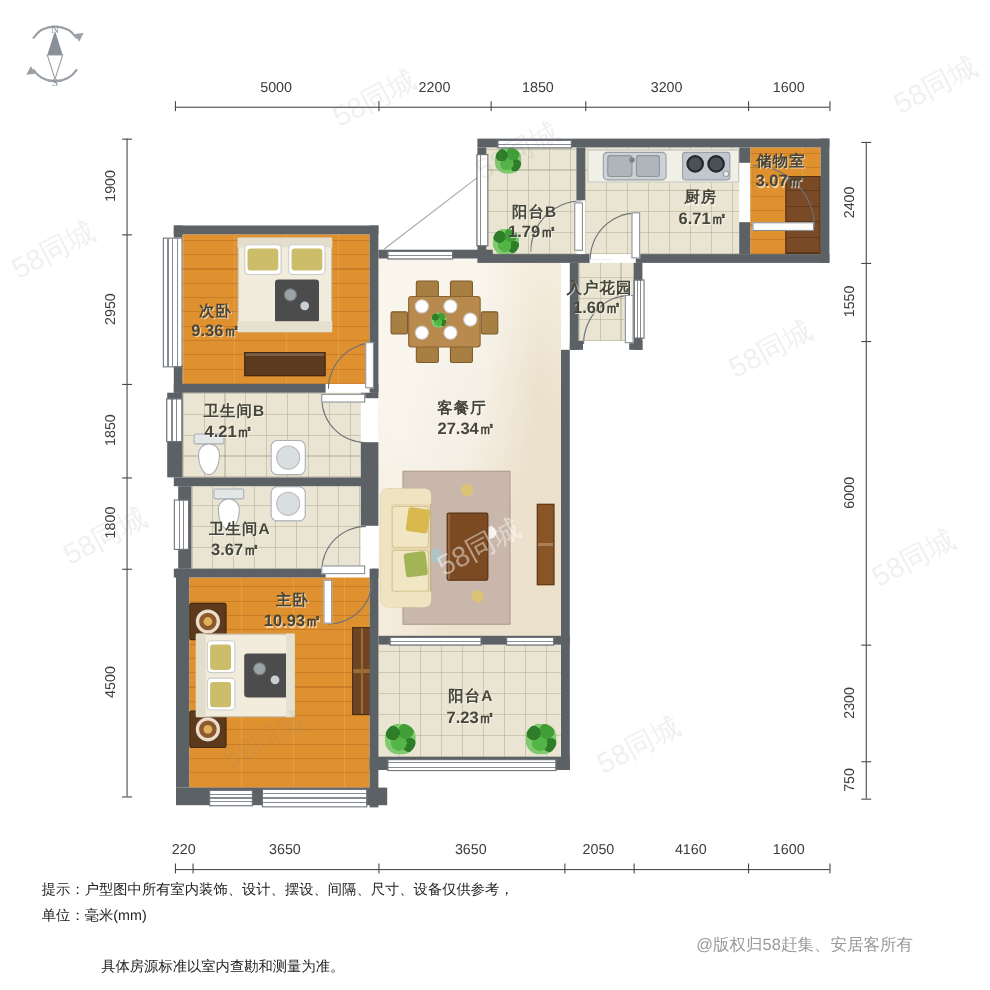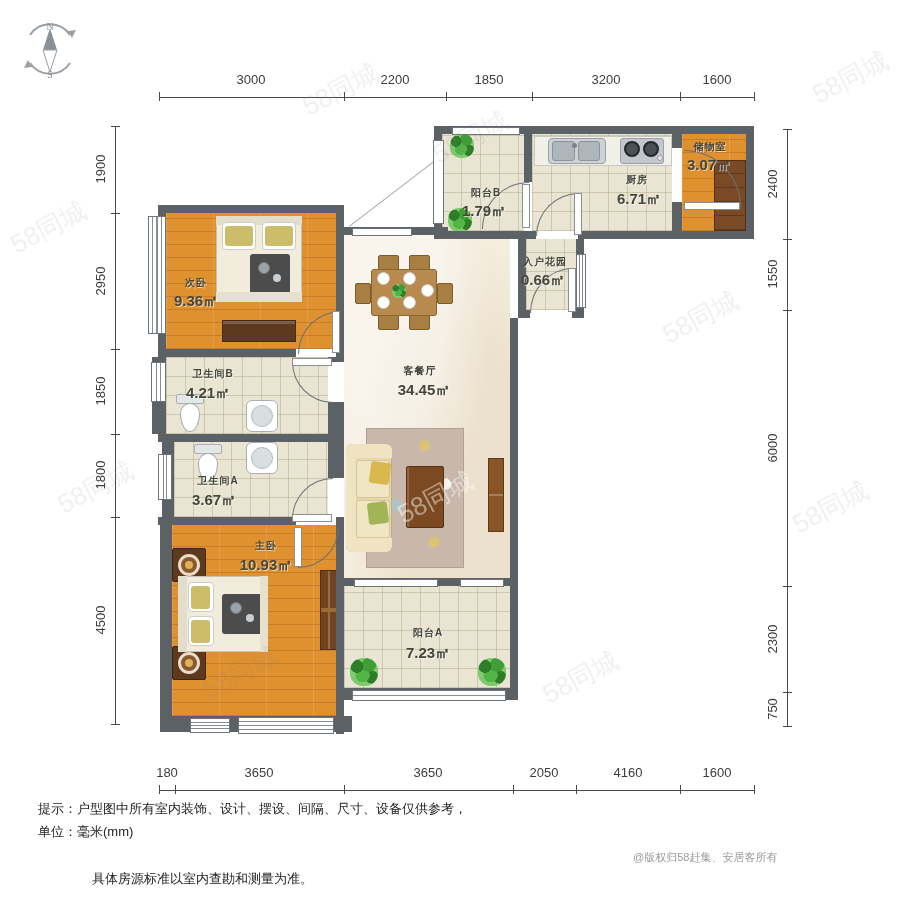--- a/index.html
+++ b/index.html
@@ -25,21 +25,21 @@
   .winv{position:absolute;z-index:40;border:1px solid #6f747a;
     background:linear-gradient(90deg,#fff 0 30%,#878c91 30% 38%,#fff 38% 62%,#878c91 62% 70%,#fff 70% 100%);}
   .winv3{position:absolute;z-index:40;border:1px solid #6f747a;
     background:linear-gradient(90deg,#fff 0 20%,#878c91 20% 27%,#fff 27% 46%,#878c91 46% 54%,#fff 54% 73%,#878c91 73% 80%,#fff 80% 100%);}
   
   .arc{position:absolute;z-index:35;border:0 solid #6b7076;background:transparent;}
   .leaf{position:absolute;z-index:36;background:#fff;border:1px solid #8a8f94;box-sizing:border-box;}
   
   .rname,.rarea{position:absolute;z-index:70;font-weight:bold;color:#45453a;white-space:nowrap;
     transform:translate(-50%,-50%);text-shadow:1px 1px 0 rgba(255,255,255,.6);letter-spacing:1px;}
-  .rname{font-size:10px;} .rarea{font-size:15px;letter-spacing:0;}
+  .rname{font-size:14px;} .rarea{font-size:15px;letter-spacing:0;}
   
   .dlh{position:absolute;height:1px;background:#4a4a4a;z-index:60;}
   .dlv{position:absolute;width:1px;background:#4a4a4a;z-index:60;}
   .tkv{position:absolute;width:1px;height:9px;background:#4a4a4a;z-index:60;}
   .tkh{position:absolute;height:1px;width:9px;background:#4a4a4a;z-index:60;}
   .dim{position:absolute;z-index:60;font-size:13px;color:#3c3c3c;white-space:nowrap;
        transform:translate(-50%,-50%);}
   .dim.v{transform:translate(-50%,-50%) rotate(-90deg);}
   
   .furn{position:absolute;z-index:20;box-sizing:border-box;}
@@ -51,21 +51,21 @@
   .rug{position:absolute;z-index:15;background-color:#c8b7aa;border:1px solid #b3a190;
     background-image:radial-gradient(circle at 20% 25%,rgba(173,196,200,.85) 0 6px,transparent 7px),
       radial-gradient(circle at 60% 12%,rgba(224,196,106,.85) 0 5px,transparent 6px),
       radial-gradient(circle at 82% 40%,rgba(255,255,255,.8) 0 5px,transparent 6px),
       radial-gradient(circle at 30% 55%,rgba(173,196,200,.85) 0 6px,transparent 7px),
       radial-gradient(circle at 70% 82%,rgba(224,196,106,.85) 0 5px,transparent 6px),
       radial-gradient(circle at 14% 86%,rgba(255,255,255,.8) 0 4px,transparent 5px);}
   .wm{position:absolute;z-index:80;font-size:26px;color:rgba(130,130,130,.12);
       transform:rotate(-28deg);white-space:nowrap;pointer-events:none;}
   .foot{position:absolute;z-index:70;font-size:13px;color:#222;white-space:nowrap;}
-  .copy{position:absolute;z-index:70;font-size:11px;color:#9a9a9a;white-space:nowrap;}
+  .copy{position:absolute;z-index:70;font-size:15px;color:#9a9a9a;white-space:nowrap;}
   .diag{position:absolute;z-index:28;border-top:1.5px solid #a7aba4;transform-origin:0 0;}
 </style>
 </head>
 <body>
 
 <svg class="abs" style="left:20px;top:18px;z-index:70;" width="60" height="62" viewBox="0 0 60 62">
   <path d="M10 17 A 24 24 0 0 1 50 17" fill="none" stroke="#9aa0a6" stroke-width="2"></path>
   <path d="M50 45 A 24 24 0 0 1 10 45" fill="none" stroke="#9aa0a6" stroke-width="2"></path>
   <polygon points="8,42 4,50 12,49" fill="#9aa0a6"></polygon>
   <polygon points="52,20 56,12 48,13" fill="#9aa0a6"></polygon>
@@ -243,56 +243,56 @@
 <div class="plant" style="left:350px;top:658px;width:28px;height:28px;"></div>
 <div class="plant" style="left:478px;top:658px;width:28px;height:28px;"></div>
 
 <span class="rname" style="left:486px;top:193px;">阳台B</span>
 <span class="rarea" style="left:484px;top:211px;">1.79㎡</span>
 <span class="rname" style="left:637px;top:180px;">厨房</span>
 <span class="rarea" style="left:639px;top:199px;">6.71㎡</span>
 <span class="rname" style="left:710px;top:147px;">储物室</span>
 <span class="rarea" style="left:709px;top:165px;">3.07㎡</span>
 <span class="rname" style="left:545px;top:262px;">入户花园</span>
-<span class="rarea" style="left:543px;top:280px;">0.66㎡</span>
+<span class="rarea" style="left:543px;top:280px;">1.60㎡</span>
 <span class="rname" style="left:196px;top:283px;">次卧</span>
 <span class="rarea" style="left:196px;top:301px;">9.36㎡</span>
 <span class="rname" style="left:420px;top:371px;">客餐厅</span>
-<span class="rarea" style="left:424px;top:390px;">34.45㎡</span>
+<span class="rarea" style="left:424px;top:390px;">27.34㎡</span>
 <span class="rname" style="left:213px;top:374px;">卫生间B</span>
 <span class="rarea" style="left:208px;top:393px;">4.21㎡</span>
 <span class="rname" style="left:218px;top:481px;">卫生间A</span>
 <span class="rarea" style="left:214px;top:500px;">3.67㎡</span>
 <span class="rname" style="left:266px;top:546px;">主卧</span>
 <span class="rarea" style="left:266px;top:565px;">10.93㎡</span>
 <span class="rname" style="left:428px;top:633px;">阳台A</span>
 <span class="rarea" style="left:428px;top:653px;">7.23㎡</span>
 
 <div class="dlh" style="left:159px;top:97px;width:595px;"></div>
 <div class="tkv" style="left:159px;top:92px;"></div>
 <div class="tkv" style="left:344px;top:92px;"></div>
 <div class="tkv" style="left:446px;top:92px;"></div>
 <div class="tkv" style="left:532px;top:92px;"></div>
 <div class="tkv" style="left:680px;top:92px;"></div>
 <div class="tkv" style="left:754px;top:92px;"></div>
-<span class="dim" style="left:251px;top:79px;">3000</span>
+<span class="dim" style="left:251px;top:79px;">5000</span>
 <span class="dim" style="left:395px;top:79px;">2200</span>
 <span class="dim" style="left:489px;top:79px;">1850</span>
 <span class="dim" style="left:606px;top:79px;">3200</span>
 <span class="dim" style="left:717px;top:79px;">1600</span>
 
 <div class="dlh" style="left:159px;top:790px;width:595px;"></div>
 <div class="tkv" style="left:159px;top:785px;"></div>
 <div class="tkv" style="left:175px;top:785px;"></div>
 <div class="tkv" style="left:344px;top:785px;"></div>
 <div class="tkv" style="left:513px;top:785px;"></div>
 <div class="tkv" style="left:576px;top:785px;"></div>
 <div class="tkv" style="left:680px;top:785px;"></div>
 <div class="tkv" style="left:754px;top:785px;"></div>
-<span class="dim" style="left:167px;top:772px;">180</span>
+<span class="dim" style="left:167px;top:772px;">220</span>
 <span class="dim" style="left:259px;top:772px;">3650</span>
 <span class="dim" style="left:428px;top:772px;">3650</span>
 <span class="dim" style="left:544px;top:772px;">2050</span>
 <span class="dim" style="left:628px;top:772px;">4160</span>
 <span class="dim" style="left:717px;top:772px;">1600</span>
 
 <div class="dlv" style="left:115px;top:126px;height:598px;"></div>
 <div class="tkh" style="left:111px;top:126px;"></div>
 <div class="tkh" style="left:111px;top:213px;"></div>
 <div class="tkh" style="left:111px;top:349px;"></div>

